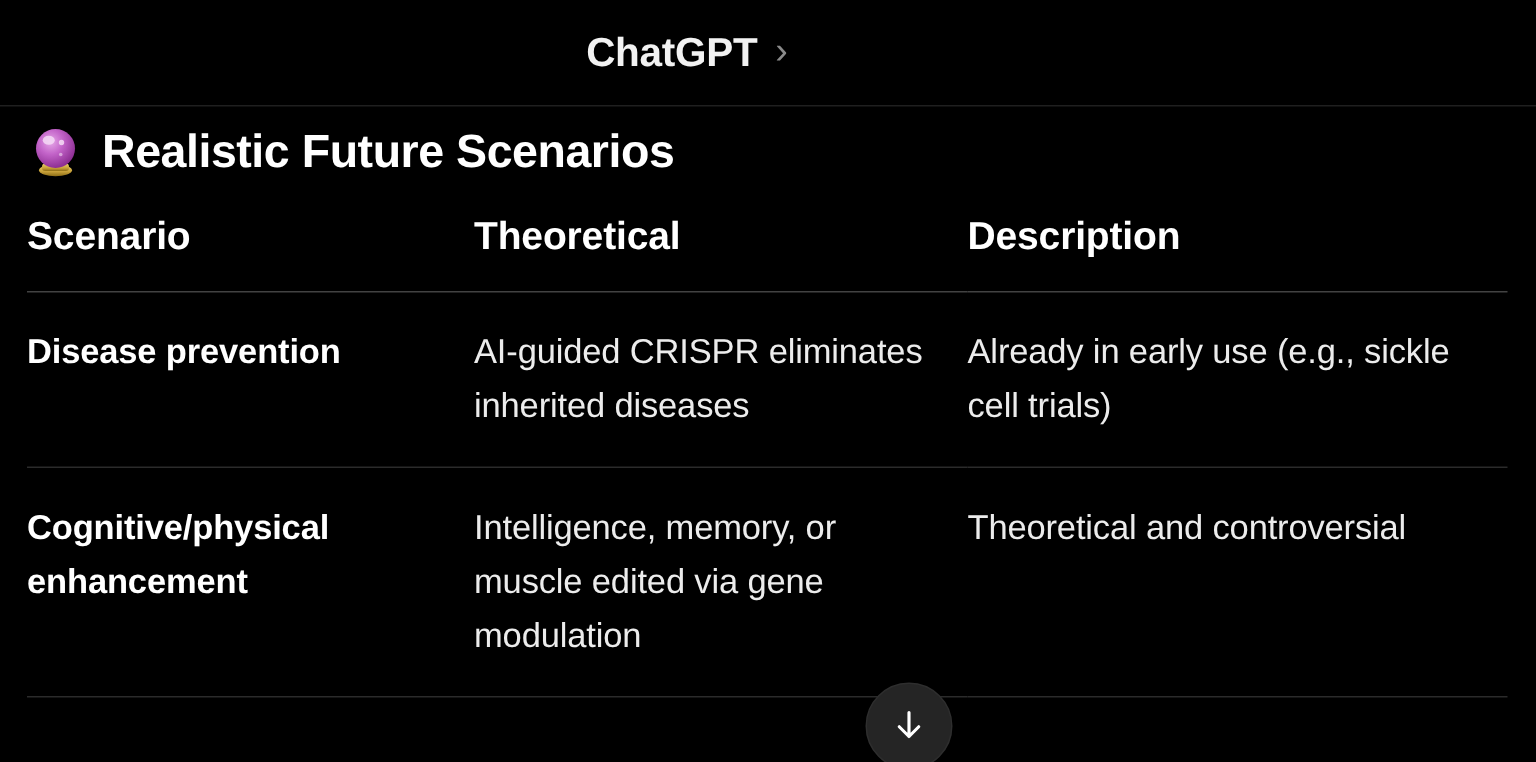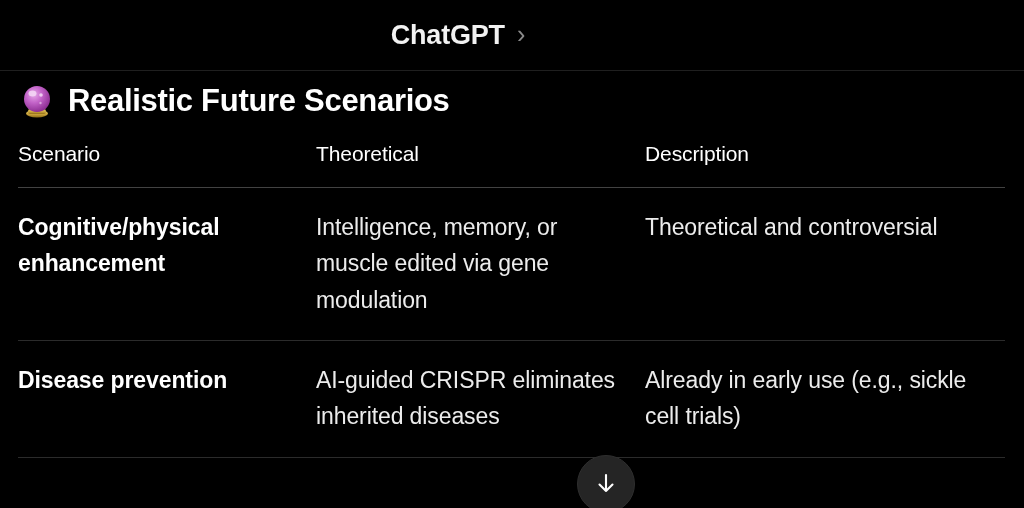--- a/index.html
+++ b/index.html
@@ -99,22 +99,22 @@
     width: 987px;
     border-collapse: collapse;
     table-layout: fixed;
   }
   table.md-table col.c-scenario { width: 298px; }
   table.md-table col.c-description { width: 329px; }
   table.md-table col.c-feasibility { width: 360px; }
 
   table.md-table th {
     text-align: left;
-    font-size: 21px;
-    font-weight: 400;
+    font-size: 26px;
+    font-weight: 700;
     color: #ffffff;
     padding: 0 16px 21px 0;
     border-bottom: 1px solid #424242;
     letter-spacing: -0.1px;
     vertical-align: top;
   }
   table.md-table td {
     font-size: 23px;
     font-weight: 400;
     color: #ececec;
@@ -195,28 +195,28 @@
         </colgroup>
         <thead>
           <tr>
             <th>Scenario</th>
             <th>Theoretical</th>
             <th>Description</th>
           </tr>
         </thead>
         <tbody>
           <tr>
+            <td class="cell-scenario">Disease prevention</td>
+            <td class="cell-description">AI-guided CRISPR eliminates inherited diseases</td>
+            <td class="cell-feasibility">Already in early use (e.g., sickle cell trials)</td>
+          </tr>
+          <tr>
             <td class="cell-scenario">Cognitive/physical enhancement</td>
             <td class="cell-description">Intelligence, memory, or muscle edited via gene modulation</td>
             <td class="cell-feasibility">Theoretical and controversial</td>
-          </tr>
-          <tr>
-            <td class="cell-scenario">Disease prevention</td>
-            <td class="cell-description">AI-guided CRISPR eliminates inherited diseases</td>
-            <td class="cell-feasibility">Already in early use (e.g., sickle cell trials)</td>
           </tr>
         </tbody>
       </table>
     </div>
 
   </div>
 
   <div class="scroll-down">
     <span>
       <svg width="26" height="26" viewBox="0 0 26 26" aria-hidden="true">

